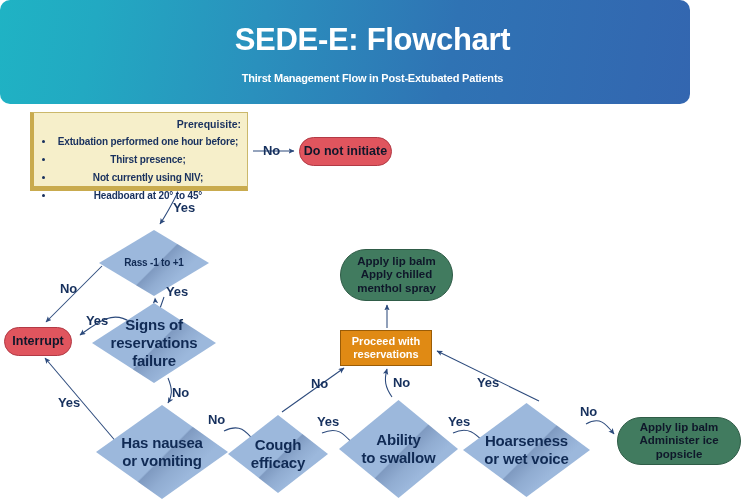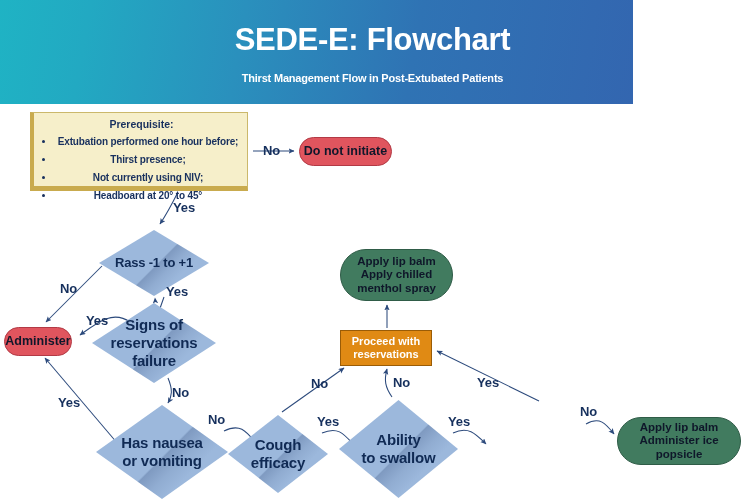--- a/index.html
+++ b/index.html
@@ -1,39 +1,39 @@
 <!DOCTYPE html>
 <html><head>
 <meta charset="utf-8">
 <style>
   html,body{margin:0;padding:0;background:#ffffff;}
   body{width:745px;height:502px;overflow:hidden;font-family:"Liberation Sans",sans-serif;}
   #page{position:relative;width:745px;height:502px;background:#ffffff;overflow:hidden;}
 
   
-  .header{position:absolute;left:0;top:0;width:633px;height:104px;
-          background:linear-gradient(100deg,#1fb3c4 0%,#22a9c2 14%,#2a90bd 38%,#2f73b4 65%,#3366b0 100%);}
+  .header{position:absolute;left:0;top:0;width:690px;height:104px;
+          background:linear-gradient(100deg,#1fb3c4 0%,#22a9c2 14%,#2a90bd 38%,#2f73b4 65%,#3366b0 100%);border-radius:10px;}
   .header-title{position:absolute;left:0;top:22px;width:745px;text-align:center;
        color:#ffffff;font-size:31px;font-weight:bold;letter-spacing:-.3px;}
   .header-sub{position:absolute;left:0;top:72px;width:745px;text-align:center;
        color:#ffffff;font-size:11px;font-weight:bold;letter-spacing:-.2px;}
 
   
   .canvas{position:absolute;left:0;top:104px;width:745px;height:398px;}
   svg.edges{position:absolute;left:0;top:0;width:745px;height:398px;overflow:visible;}
 
   
   .node{position:absolute;box-sizing:border-box;display:flex;align-items:center;
         justify-content:center;text-align:center;line-height:1.18;}
 
   
   .prereq{left:30px;top:8px;width:218px;height:79px;background:#f6efca;
           border:1px solid #cbb86b;border-left:4px solid #c9ab4e;border-bottom:5px solid #c9ab4e;
           display:block;padding:5px 6px 4px 8px;color:#18305e;font-size:10px;font-weight:bold;}
-  .prereq .pq-title{text-align:center;font-size:10.5px;font-weight:bold;margin-bottom:1px;}
+  .prereq .pq-title{text-align:right;font-size:10.5px;font-weight:bold;margin-bottom:1px;}
   .prereq ul{margin:0;padding:0 0 0 13px;list-style:disc;}
   .prereq li{margin:6px 0 .5px 0;font-size:10px;font-weight:bold;letter-spacing:-.15px;}
 
   
   .pill{border-radius:999px;color:#0f172a;font-weight:bold;}
   .pill-red{background:#e0555e;border:1.5px solid #b23a45;font-size:12.5px;}
   .pill-green{background:#417b5f;border:1.5px solid #2f5c47;font-size:11.5px;}
 
   .n-donot{left:299px;top:33px;width:93px;height:29px;}
   .n-interrupt{left:4px;top:223px;width:68px;height:29px;}
@@ -52,21 +52,21 @@
        clip-path:polygon(50% 0,100% 50%,50% 100%,0 50%);}
   .dia .shade{position:absolute;left:0;top:0;width:100%;height:100%;
        background:linear-gradient(135deg,rgba(255,255,255,0) 52%,rgba(60,85,130,.30) 53%,rgba(60,85,130,.12) 62%,rgba(60,85,130,0) 72%);
        -webkit-clip-path:polygon(50% 0,100% 50%,50% 100%,0 50%);
        clip-path:polygon(50% 0,100% 50%,50% 100%,0 50%);}
   .dia .txt{position:absolute;left:0;top:0;width:100%;height:100%;display:flex;
        align-items:center;justify-content:center;text-align:center;
        color:#102a54;font-size:15px;font-weight:bold;line-height:1.2;letter-spacing:-.2px;}
 
   .d-rass{left:99px;top:126px;width:110px;height:66px;}
-  .d-rass .txt{font-size:13px;}
+  .d-rass .txt{font-size:10px;}
   .d-resp{left:92px;top:199px;width:124px;height:80px;}
   .d-nausea{left:96px;top:301px;width:132px;height:94px;}
   .d-cough{left:228px;top:311px;width:100px;height:78px;}
   .d-swallow{left:339px;top:296px;width:119px;height:98px;}
   .d-hoarse{left:463px;top:299px;width:127px;height:94px;}
 
   
   .elabel{position:absolute;color:#16305d;font-size:13px;font-weight:bold;
           letter-spacing:-.1px;white-space:nowrap;background:transparent;}
 </style>
@@ -128,21 +128,21 @@
       <ul>
         <li>Extubation performed one hour before;</li>
         <li>Thirst presence;</li>
         <li>Not currently using NIV;</li>
         <li>Headboard at 20° to 45°</li>
       </ul>
     </div>
 
     <div class="node pill pill-red n-donot">Do not initiate</div>
 
-    <div class="node pill pill-red n-interrupt">Administer</div>
+    <div class="node pill pill-red n-interrupt">Interrupt</div>
 
     <div class="node pill pill-green n-greentop">
       <div>
         <div>Apply lip balm</div>
         <div>Apply chilled</div>
         <div>menthol spray</div>
       </div>
     </div>
 
     <div class="node pill pill-green n-greenright">
@@ -198,20 +198,30 @@
       <div class="shape"></div>
       <div class="shade"></div>
       <div class="txt">
         <div>
           <div>Ability</div>
           <div>to swallow</div>
         </div>
       </div>
     </div>
 
+    <div class="dia d-hoarse">
+      <div class="shape"></div>
+      <div class="shade"></div>
+      <div class="txt">
+        <div>
+          <div>Hoarseness</div>
+          <div>or wet voice</div>
+        </div>
+      </div>
+    </div>
 
     <div class="elabel" style="left:263px;top:39px;">No</div>
     <div class="elabel" style="left:173px;top:96px;">Yes</div>
     <div class="elabel" style="left:60px;top:177px;">No</div>
     <div class="elabel" style="left:166px;top:180px;">Yes</div>
     <div class="elabel" style="left:86px;top:209px;">Yes</div>
     <div class="elabel" style="left:172px;top:281px;">No</div>
     <div class="elabel" style="left:58px;top:291px;">Yes</div>
     <div class="elabel" style="left:208px;top:308px;">No</div>
     <div class="elabel" style="left:317px;top:310px;">Yes</div>

